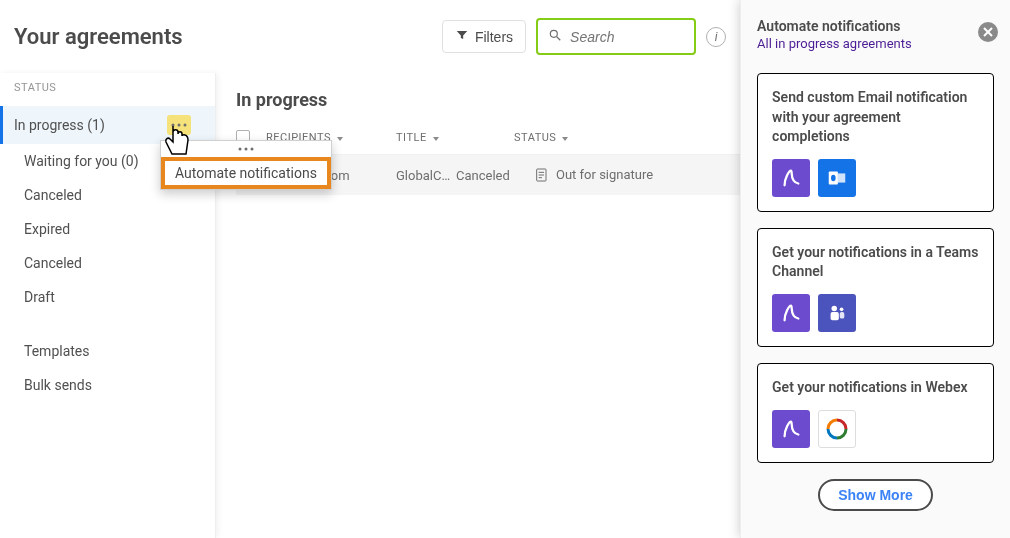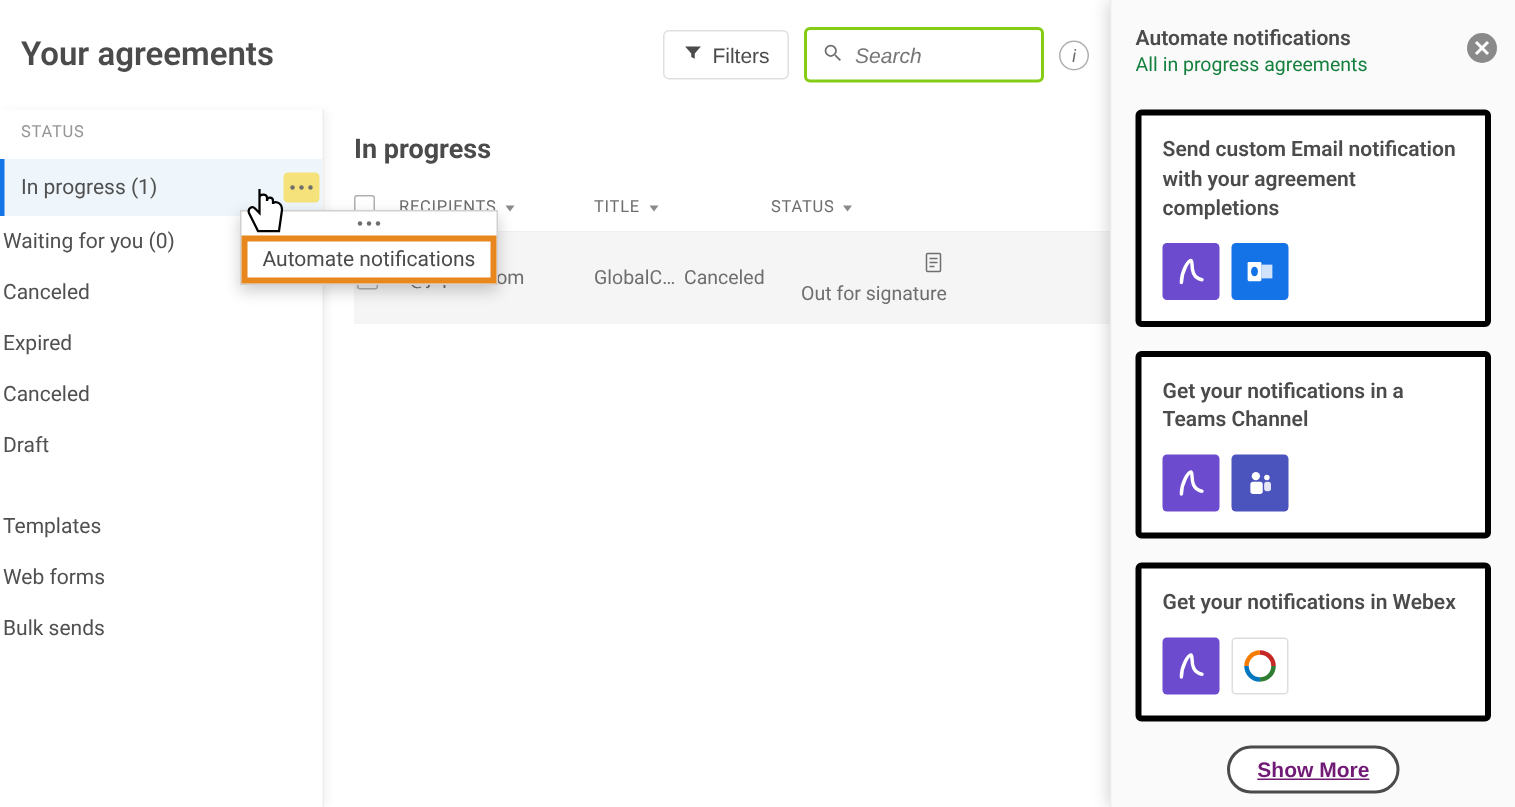--- a/index.html
+++ b/index.html
@@ -52,21 +52,21 @@
       background:#fff;
       display:flex; flex-direction:column;
       position: relative;
     }
     .status-heading {
       font-size: 11px; color: #959595; letter-spacing: 0.5px;
       padding: 0 14px 12px 14px;
     }
     .sidebar-item {
       display: flex; align-items: center; justify-content: space-between;
-      padding: 9px 2px; font-size: 14px; color: #505050; cursor: pointer;
+      padding: 9px 24px; font-size: 14px; color: #505050; cursor: pointer;
     }
     .sidebar-item.active {
       background: #eef6fb;
       border-left: 3px solid #1473e6;
       padding-left: 11px;
       color: #505050;
     }
     .more-btn {
       width: 24px; height: 20px;
       display: flex; align-items: center; justify-content: center;
@@ -99,21 +99,21 @@
     .table-row {
       display: flex; align-items: center;
       background: #f5f5f5;
       padding: 12px 0;
       font-size: 13px; color: #6e6e6e;
     }
     .table-row .col-check { padding-left:2px;}
     .email-cell { width: 130px; overflow: hidden; text-overflow: ellipsis; white-space: nowrap; }
     .title-cell { width: 60px; overflow: hidden; text-overflow: ellipsis; white-space: nowrap;}
     .agree-cell { width: 78px; }
-    .status-cell { display:flex; align-items:flex-end; gap:6px;flex-direction:column;}
+    .status-cell { display:flex; align-items:flex-start; gap:6px;}
     .doc-icon { width:16px; height:16px; display:inline-flex;}
     
     
     .popup-menu {
       position: absolute;
       left: 160px; top: 140px;
       background: #fff;
       border: 1px solid #d0d0d0;
       box-shadow: 0 4px 10px rgba(0,0,0,0.2);
       padding: 0;
@@ -145,44 +145,44 @@
       display:flex; flex-direction:column;
     }
     .close-x {
       position: absolute; right: 12px; top: 22px;
       width: 20px; height: 20px; border-radius: 50%;
       background: #8a8a8a; color: #fff;
       display:flex; align-items:center; justify-content:center;
       font-size: 12px; cursor: pointer;
     }
     .rp-title { font-size: 14px; font-weight: 600; color: #4b4b4b; }
-    .rp-sub { font-size: 13px; color: #15803d; margin-top: 2px; margin-bottom: 22px;}
+    .rp-sub { font-size: 13px; color: #4c1d95; margin-top: 2px; margin-bottom: 22px;}
     .card {
-      background: #fff; border: 4px solid #000000; border-radius: 4px;
+      background: #fff; border: 1px solid #000000; border-radius: 4px;
       padding: 14px; margin-bottom: 16px;
     }
     .card-title { font-size: 14px; font-weight: 600; color: #4b4b4b; line-height: 1.4; margin-bottom: 12px;}
     .icon-row { display:flex; gap:8px; }
     .app-icon {
       width: 38px; height: 38px; border-radius: 3px;
       display:flex; align-items:center; justify-content:center;
       cursor:pointer;
     }
     .app-icon.purple { background: #6c4bce; }
     .app-icon.blue-outlook { background: #1473e6; }
     .app-icon.blue-teams { background: #4b53bc; }
     .app-icon.white { background: #fff; border:1px solid #ddd; }
     .show-more {
       align-self: center;
       margin-top: auto;
       margin-bottom: 20px;
       border: 2px solid #4b4b4b; border-radius: 18px;
       padding: 6px 18px;
-      font-size: 14px; font-weight: 600; color: #701a75;
-      cursor: pointer; background:#fff;text-decoration:underline;
+      font-size: 14px; font-weight: 600; color: #3b82f6;
+      cursor: pointer; background:#fff;
     }
   </style>
 </head>
 <body>
 
 <div class="container">
   <div class="left-panel">
     <div class="header">
       <div class="page-title">Your agreements</div>
       <div class="header-controls">
@@ -236,23 +236,20 @@
         <div class="sidebar-item">
           <span>Draft</span>
         </div>
 
         <div class="sidebar-gap"></div>
 
         <div class="sidebar-item">
           <span>Templates</span>
         </div>
         <div class="sidebar-item">
-          <span>Web forms</span>
-        </div>
-        <div class="sidebar-item">
           <span>Bulk sends</span>
         </div>
       </div>
 
       <div class="main">
         <div class="section-title">In progress</div>
 
         <div class="table-head">
           <div class="col-check">
             <div class="checkbox"></div>

